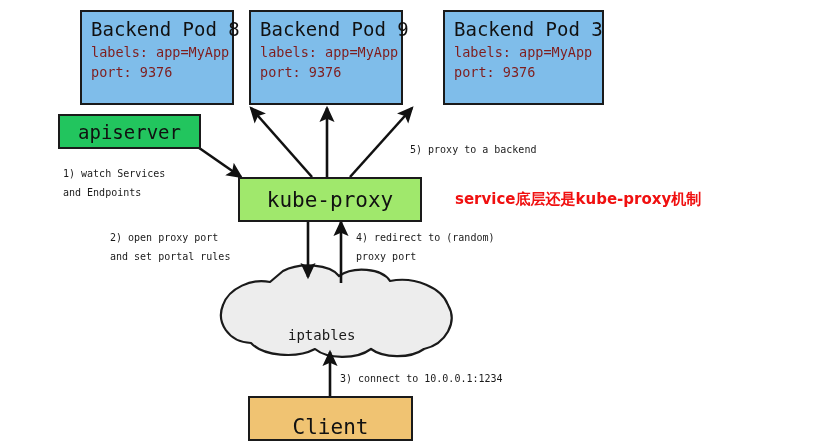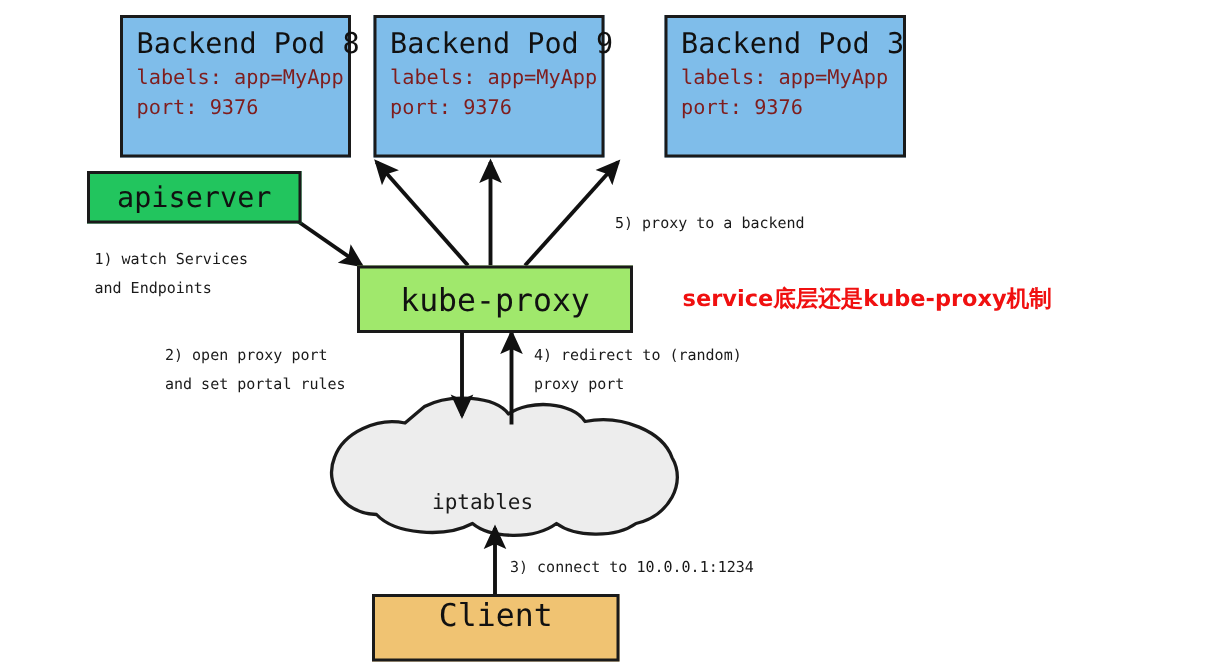--- a/index.html
+++ b/index.html
@@ -66,21 +66,21 @@
     justify-content: center;
   }
   .kubeproxy-label {
     font-size: 21px;
     color: #111111;
     white-space: nowrap;
   }
   .client {
     background: #f0c372;
     display: flex;
-    align-items: flex-start;
+    align-items: flex-end;
     justify-content: center;
   }
   .client-label {
     font-size: 21px;
     color: #111111;
     white-space: nowrap;
   }
   .cloud-label {
     position: absolute;
     z-index: 3;

